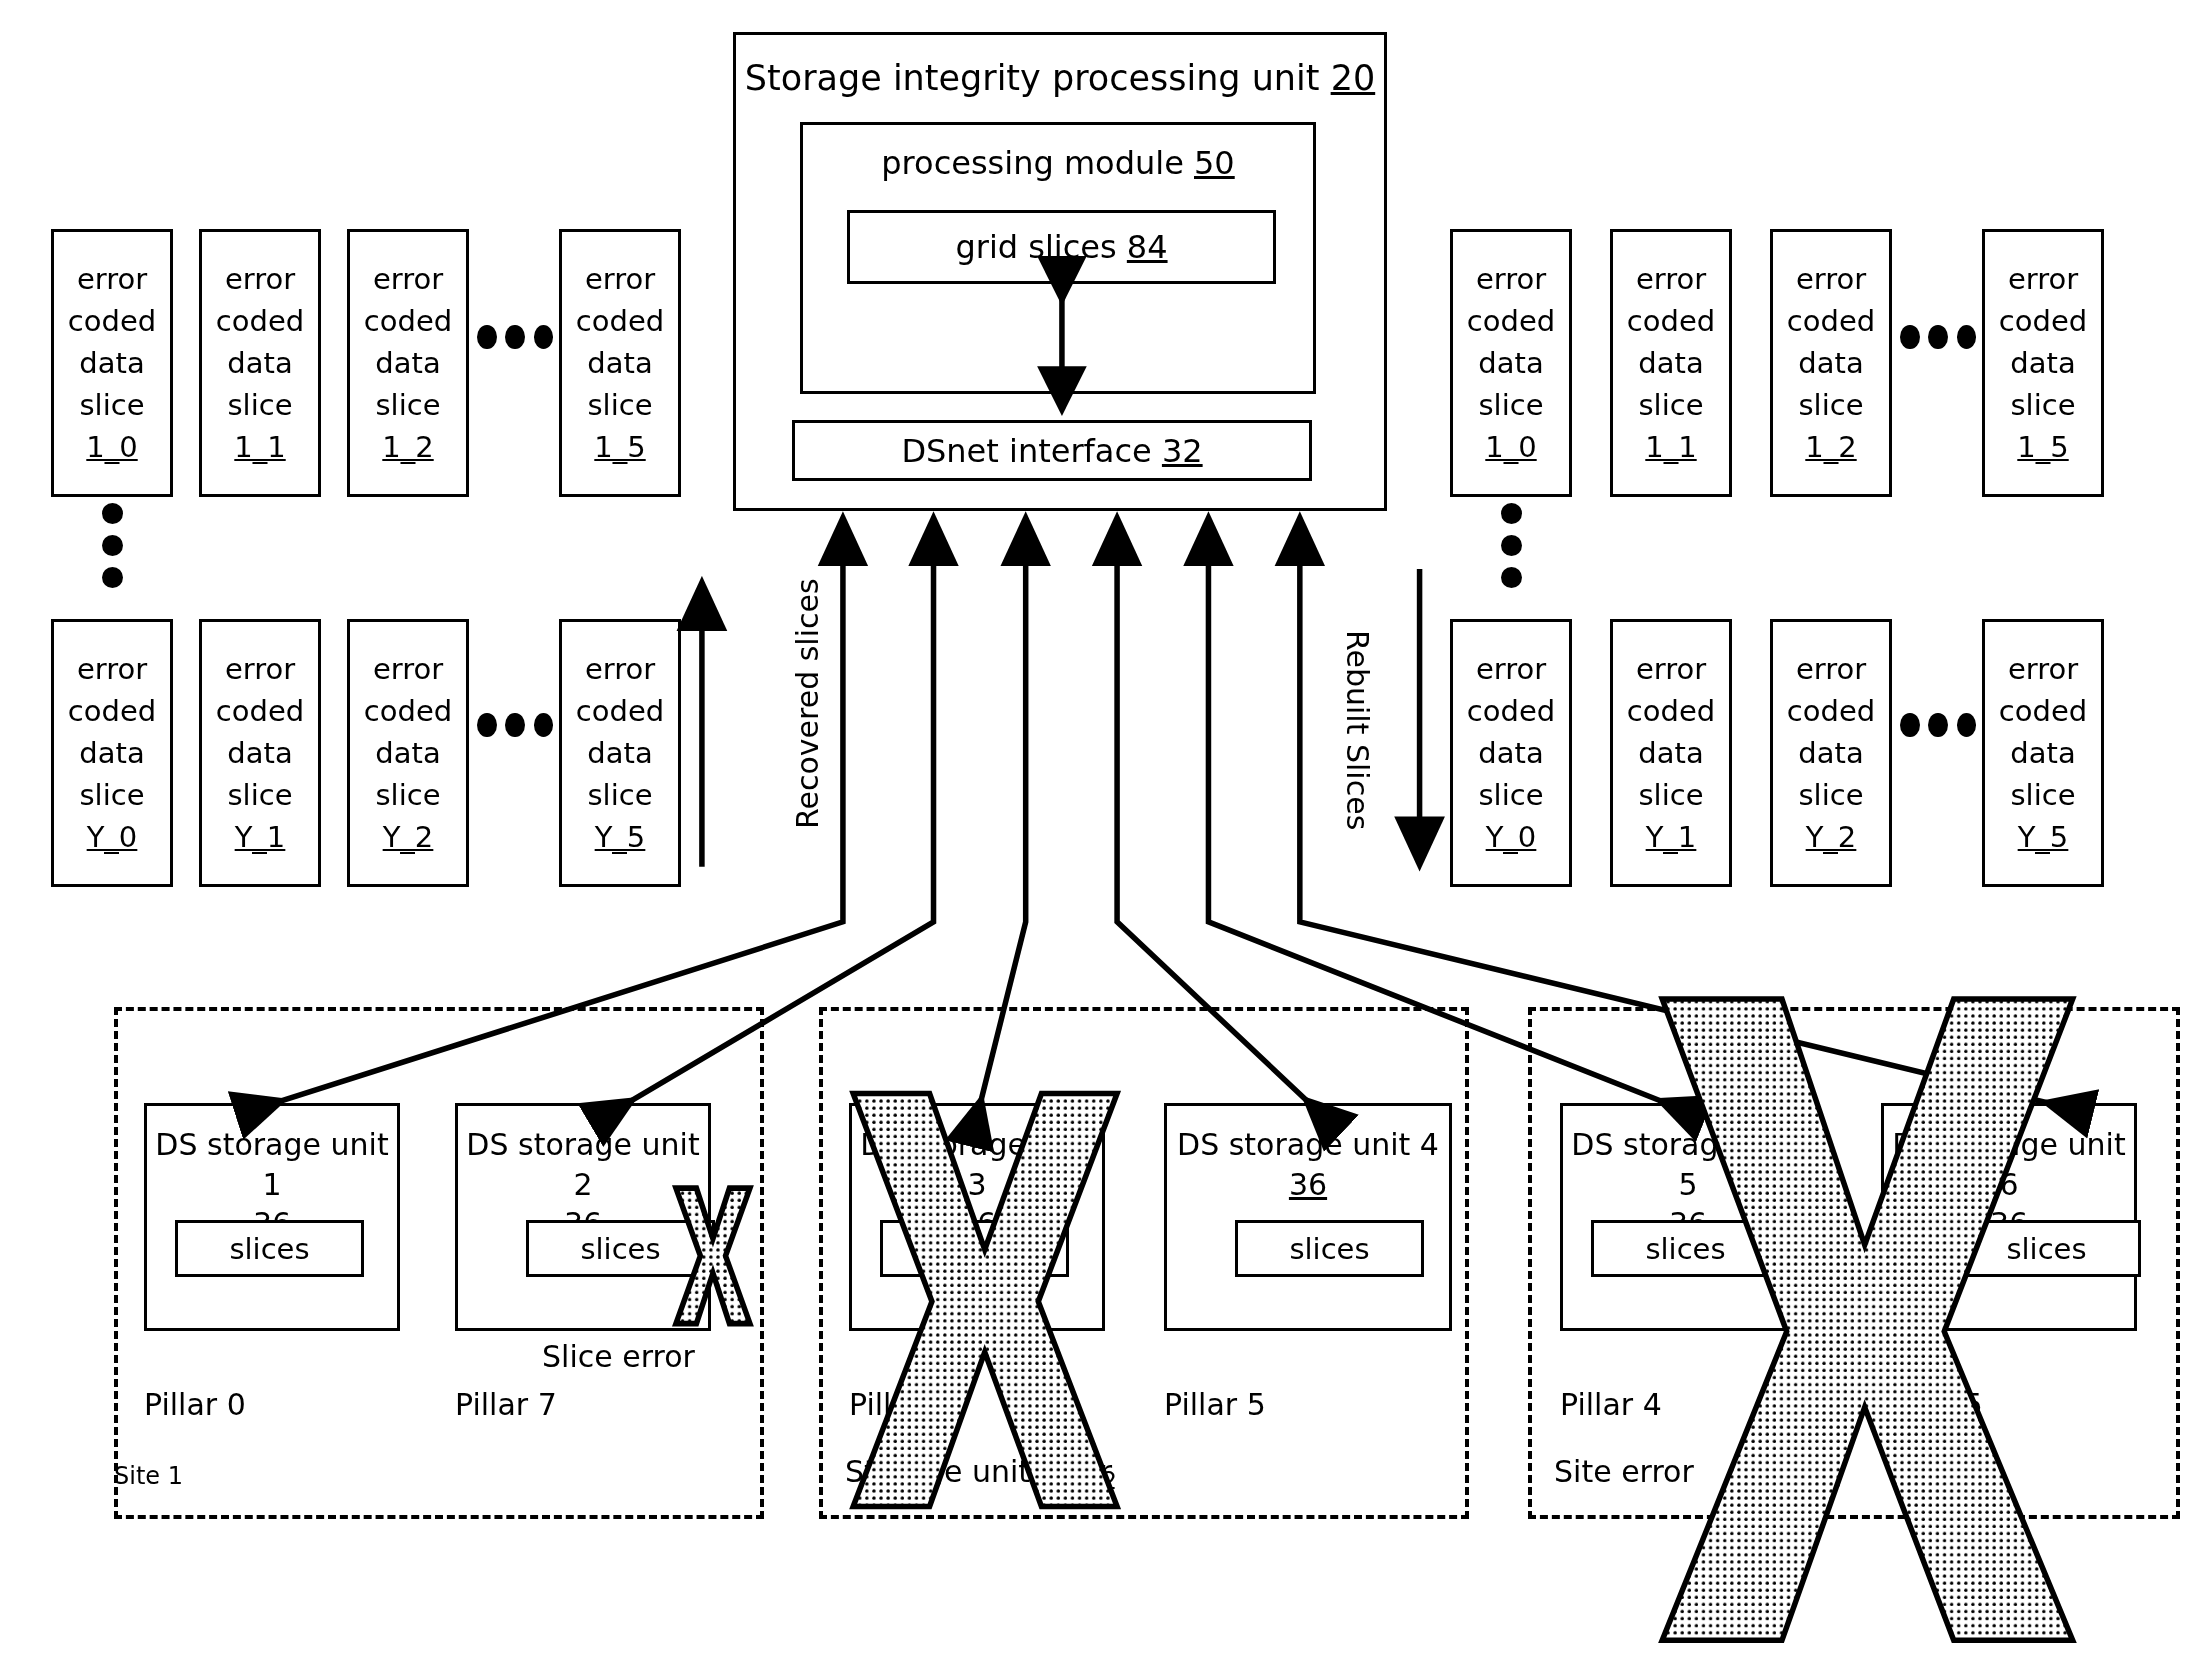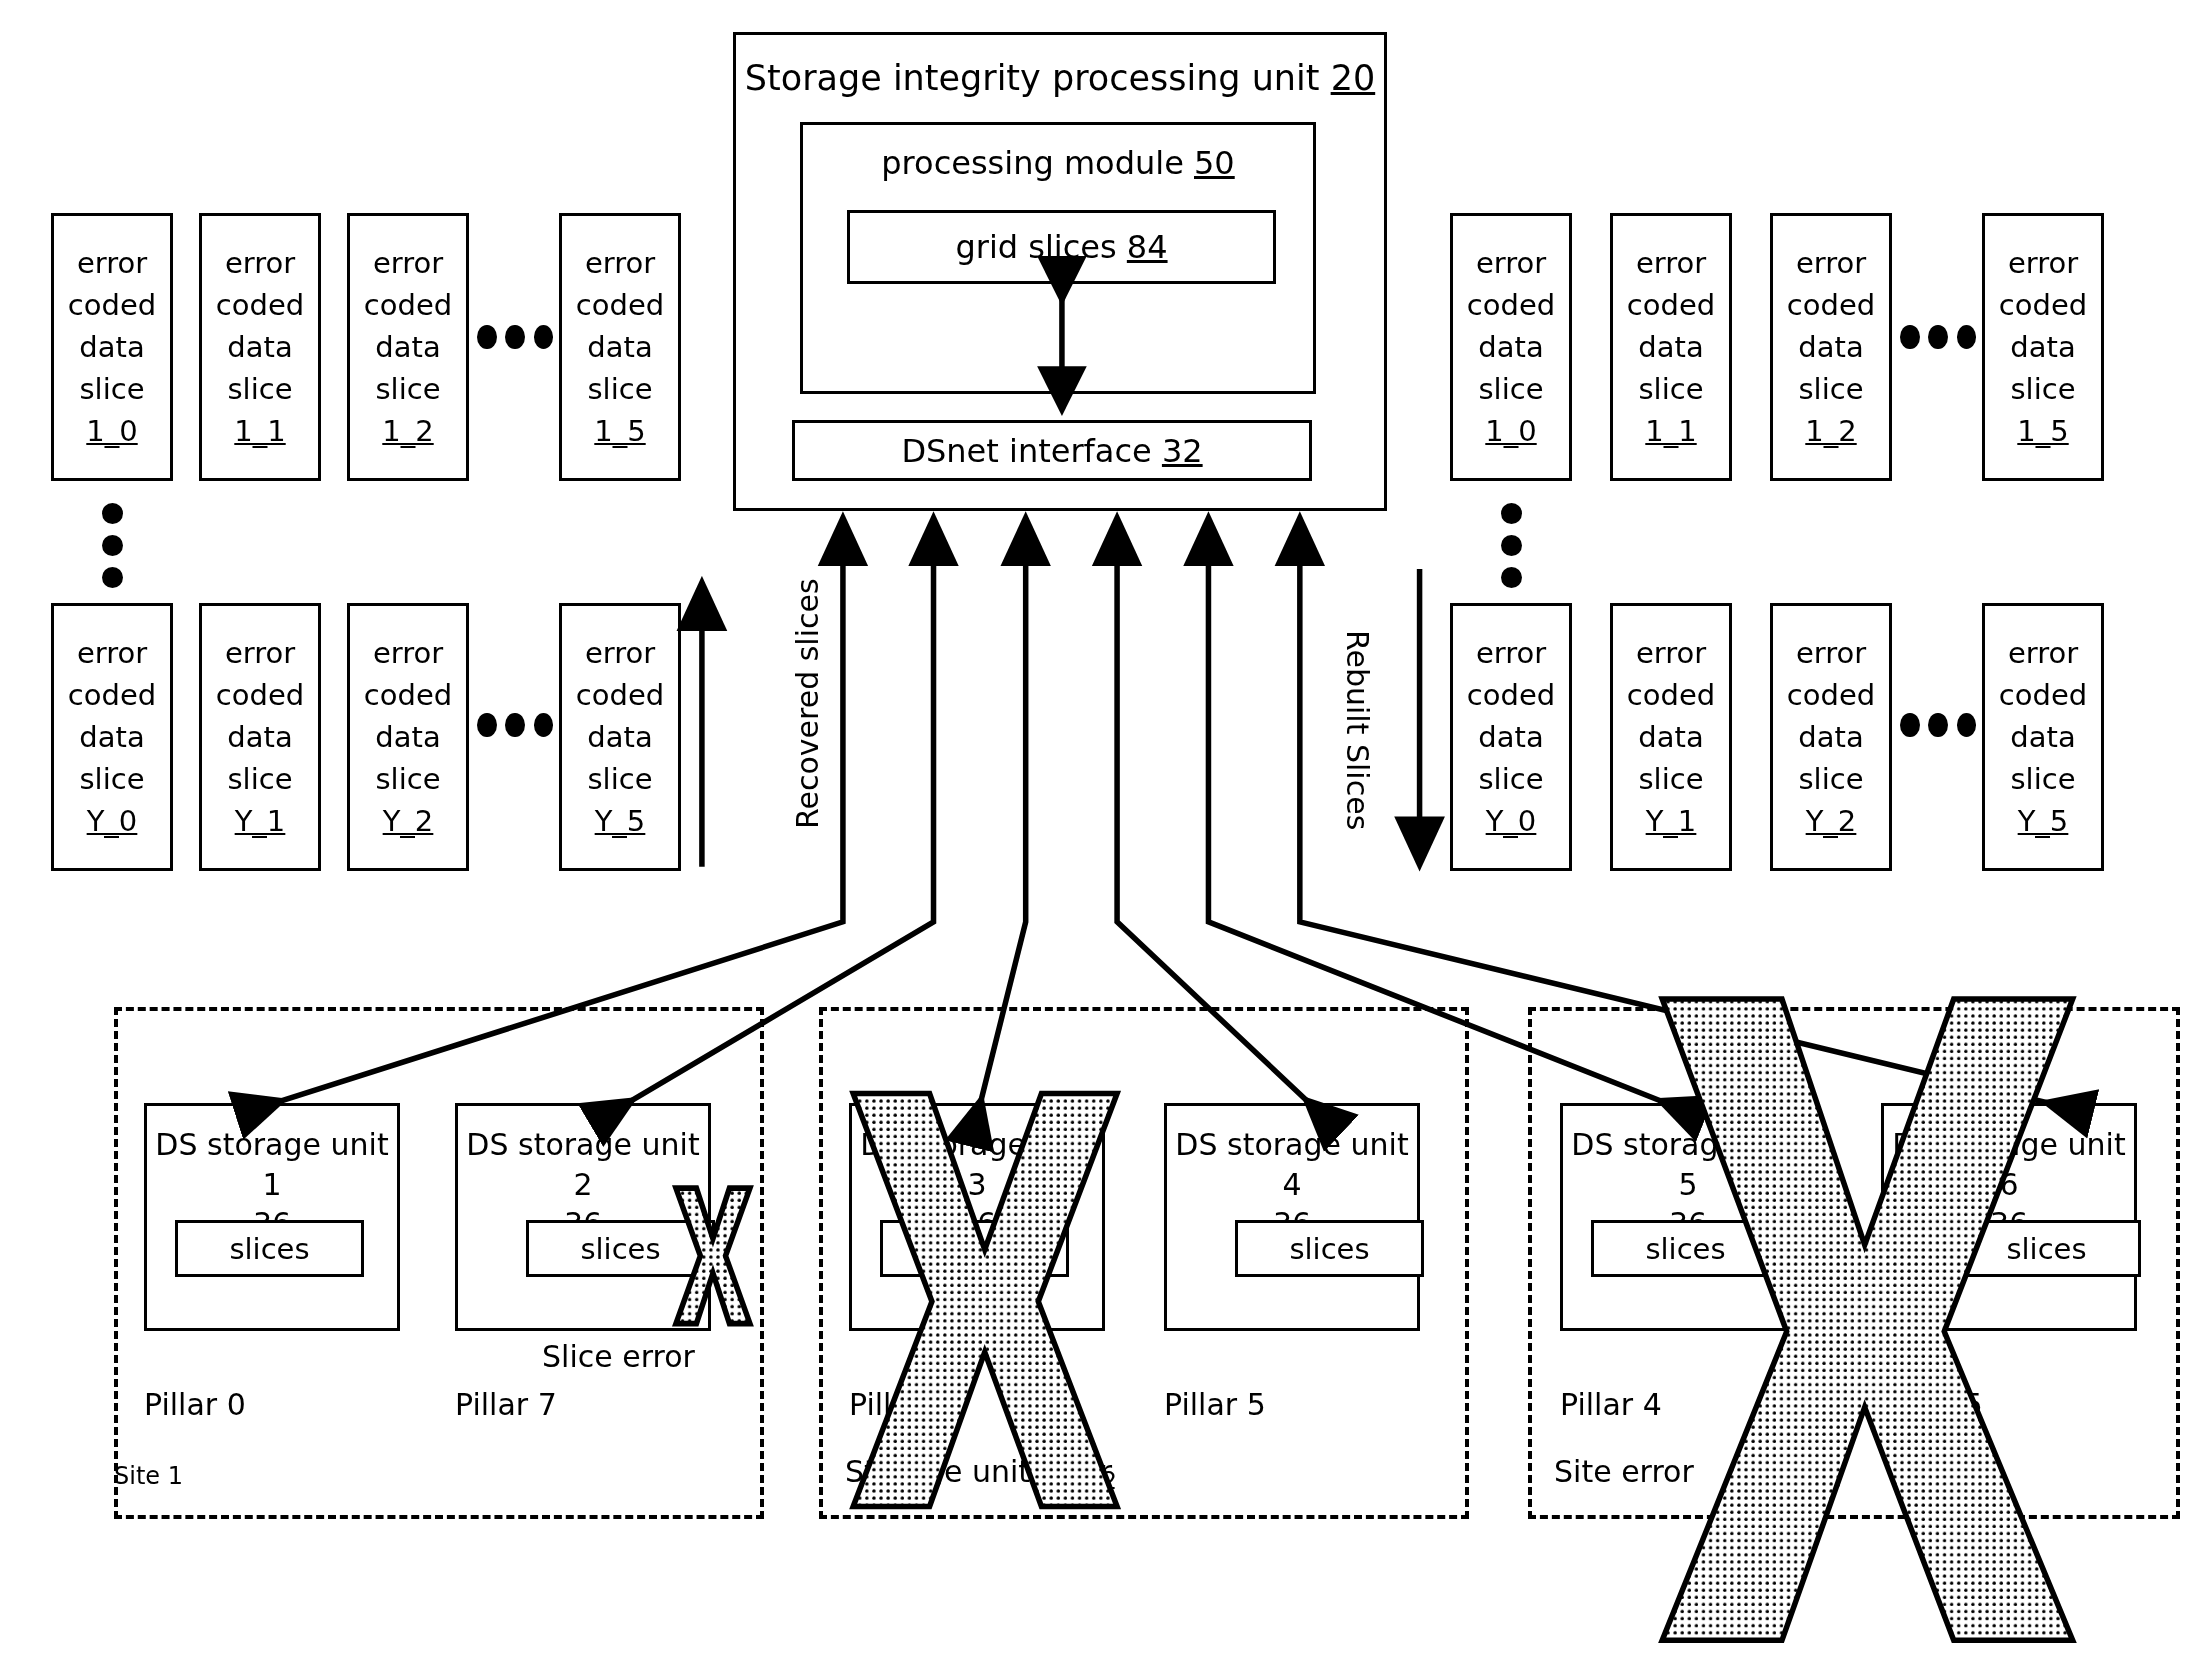--- a/index.html
+++ b/index.html
@@ -22,20 +22,21 @@
     border:3.9px solid #000;
     background:#fff;
     box-sizing:border-box;
     display:flex;
     flex-direction:column;
     align-items:center;
     justify-content:center;
     font-size:29px;
     line-height:1.45;
     text-align:center;
+    margin-top:16px;
   }
   .slice-box .ln{display:block;}
   .slice-box .idln{text-decoration:underline;}
 
   
   .dots-h{
     position:absolute;
     display:flex;
     align-items:center;
     gap:8.7px;
@@ -371,21 +372,21 @@
 
   <div class="dsu" style="left:849px;top:1103px;width:256px;height:228px;">
     <div class="dsu-title">
       <span>DS storage unit 3</span><br>
       <span class="u">36</span>
     </div>
   </div>
   <div class="dsu-slices" style="left:880px;top:1220px;width:189px;height:57px;">slices</div>
   <div class="pillar-label" style="left:849px;top:1387px;width:256px;">Pillar 2</div>
 
-  <div class="dsu" style="left:1164px;top:1103px;width:256px;height:228px;">
+  <div class="dsu" style="left:1164px;top:1103px;width:288px;height:228px;">
     <div class="dsu-title">
       <span>DS storage unit 4</span><br>
       <span class="u">36</span>
     </div>
   </div>
   <div class="dsu-slices" style="left:1235px;top:1220px;width:189px;height:57px;">slices</div>
   <div class="pillar-label" style="left:1164px;top:1387px;width:256px;">Pillar 5</div>
 
   <div class="err-label" style="left:845px;top:1454px;">Storage unit error</div>
   <div class="site-name" style="left:1048px;top:1467px;width:236px;">Site 2</div>

